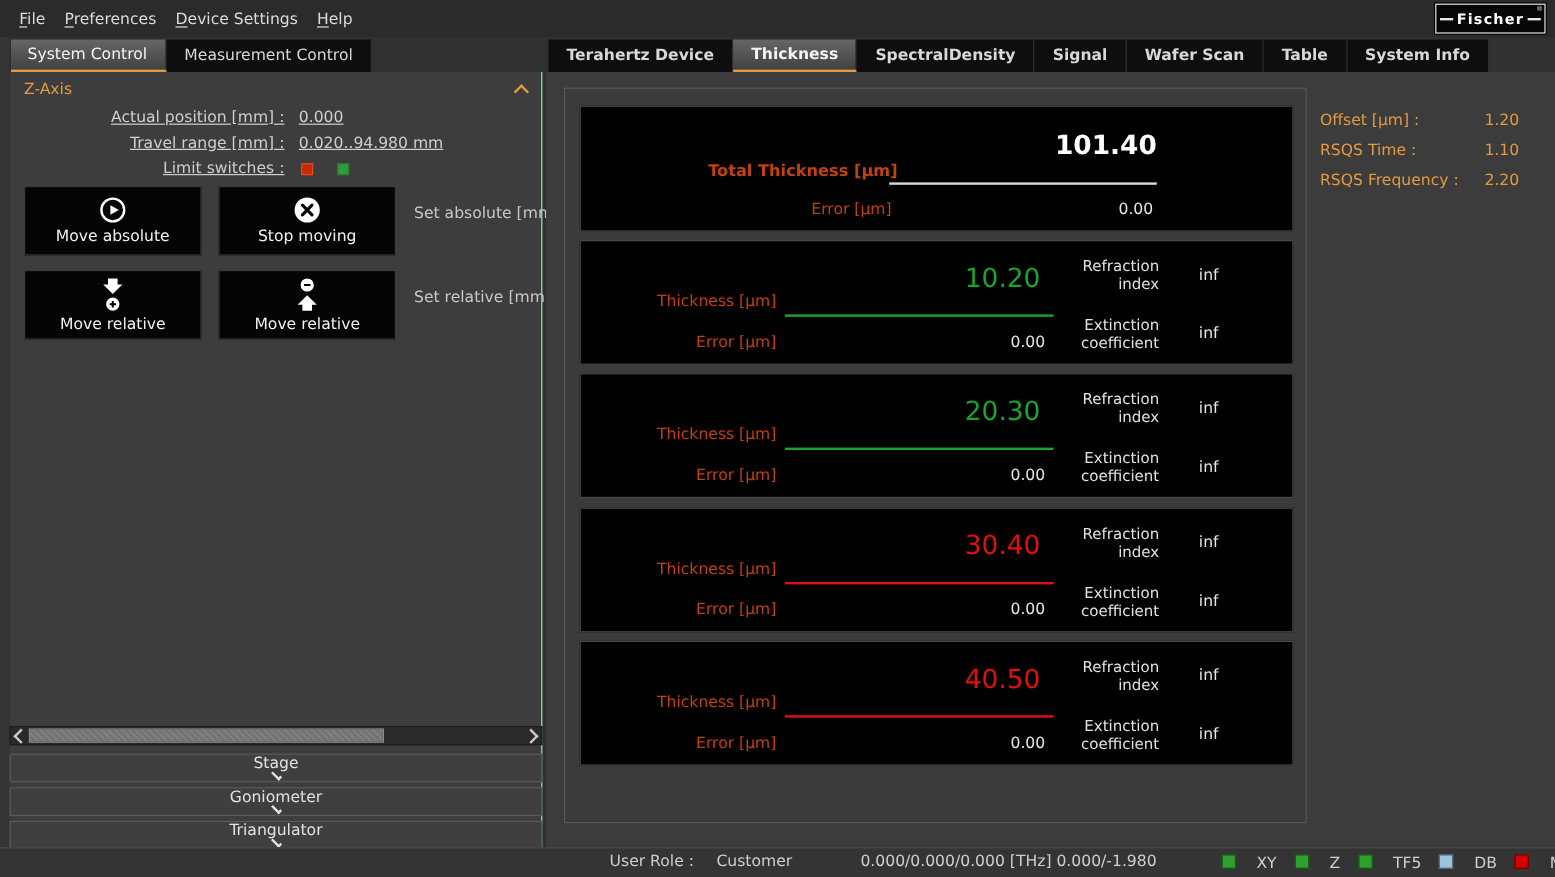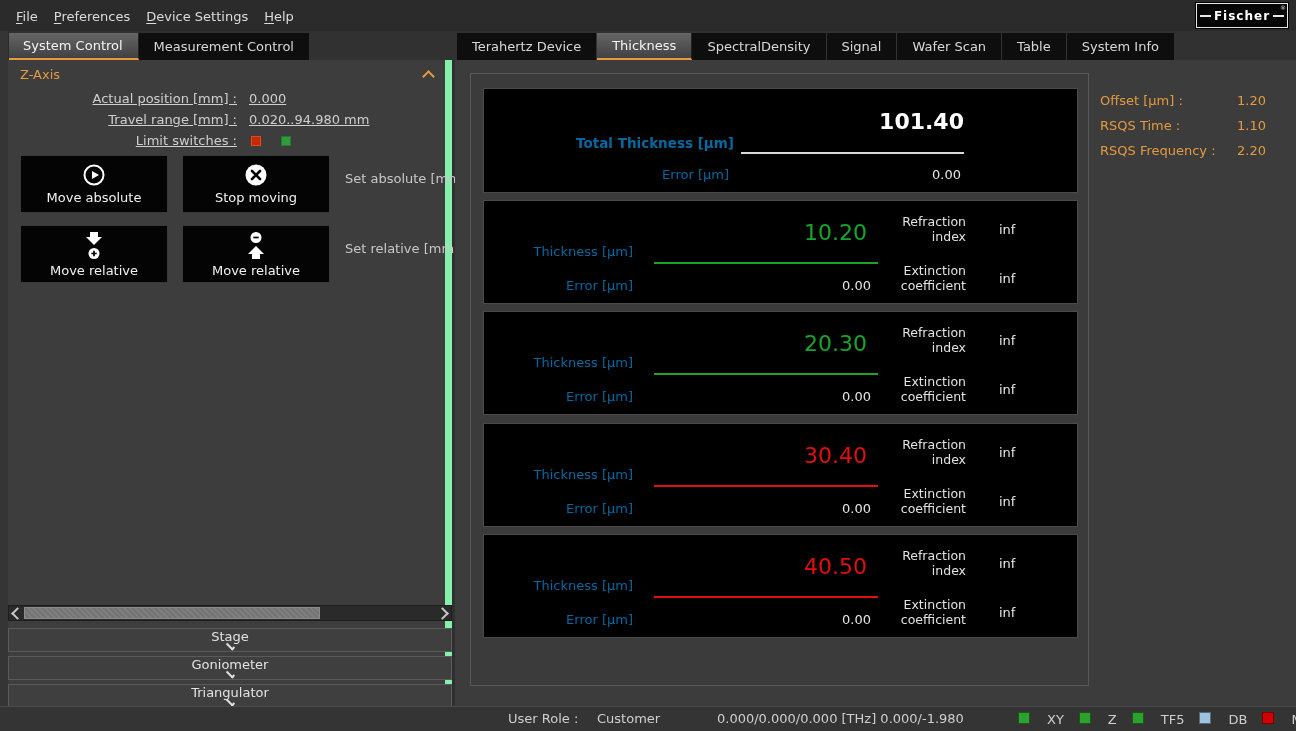--- a/index.html
+++ b/index.html
@@ -16,29 +16,29 @@
   .logo{position:absolute;right:8px;top:3px;width:90px;height:23px;background:#060606;
         border:1px solid #E6E6E6;box-shadow:0 0 0 1px #000;display:flex;align-items:center;
         justify-content:center;color:#fff;}
   .logo .txt{font-size:12px;font-weight:bold;letter-spacing:1px;}
   .logo .bar{width:11px;height:2px;background:#E6E6E6;margin:0 3px;}
   .logo .reg{position:absolute;right:1px;top:0;font-size:6px;color:#ddd;}
 
   
   .tabstrip{position:absolute;left:0;top:31px;width:1296px;height:29px;background:#313131;}
   .ltabs{position:absolute;left:8px;top:33px;display:flex;height:27px;}
-  .rtabs{position:absolute;left:457px;top:33px;display:flex;height:27px;}
+  .rtabs{position:absolute;left:457px;top:33px;display:flex;height:27px;font-weight:bold;}
   .tab{display:flex;align-items:center;padding:0 15px;box-sizing:border-box;height:27px;
        background:#0E0E0E;color:#D8D8D8;border-right:1px solid #333;cursor:default;}
   .tab.active{background:linear-gradient(#666,#414141);color:#F5F5F5;
               border-bottom:2px solid #E49A3F;border-right:1px solid #222;}
 
   
   .leftstrip{position:absolute;left:0;top:31px;width:8px;height:675px;background:#353535;border-right:1px solid #2A2A2A;}
-  .left-panel{position:absolute;left:8px;top:60px;width:444px;height:646px;background:#3D3D3D;border-right:7px solid #86efac;box-sizing:border-box;}
+  .left-panel{position:absolute;left:8px;top:60px;width:444px;height:646px;background:#3D3D3D;border-right:1px solid #86efac;box-sizing:border-box;}
   .sec-head{position:absolute;left:0;top:2px;width:100%;height:24px;display:flex;align-items:center;
             color:#E49A3F;padding:0 12px;box-sizing:border-box;justify-content:space-between;cursor:default;}
   .zrows{position:absolute;left:0;top:28px;width:100%;}
   .zrow{display:flex;height:21px;align-items:center;color:#CFCFCF;text-decoration:underline;}
   .zrow .lab{width:229px;text-align:right;flex:none;}
   .zrow .val{margin-left:12px;}
   .sw{width:10px;height:10px;display:inline-block;margin-left:12px;box-sizing:border-box;}
   .sw.red{background:#C62800;border:1px solid #E8491A;margin-left:14px;}
   .sw.green{background:#2E9C3C;border:1px solid #237A2E;margin-left:20px;}
 
@@ -69,21 +69,21 @@
        box-sizing:border-box;display:flex;align-items:center;justify-content:space-between;
        padding:0 12px;color:#E2E2E2;cursor:pointer;flex-direction:column;}
 
   
   .right-panel{position:absolute;left:455px;top:60px;width:841px;height:646px;background:#3C3C3C;}
   .inner-panel{position:absolute;left:470px;top:73px;width:619px;height:613px;background:#3B3B3B;
                border:1px solid #585858;box-sizing:border-box;}
 
   .mbox{position:absolute;left:483px;width:595px;height:104px;background:#000;
         border:1px solid #4A4A4A;box-sizing:border-box;color:#E6E6E6;}
-  .mbox .lab{position:absolute;text-align:right;color:#0369a1;}
+  .mbox .lab{position:absolute;text-align:right;color:#c2410c;padding-left:14px;}
   .mbox .big{position:absolute;font-size:22px;text-align:right;line-height:1;}
   .mbox .line{position:absolute;height:2px;}
   .mbox .errv{position:absolute;text-align:right;}
   .sidegrp{position:absolute;left:394px;display:flex;align-items:center;gap:33px;}
   .sidegrp .slab{width:88px;text-align:right;font-size:12.5px;line-height:1.2;color:#E2E2E2;}
   .sidegrp .inf{font-size:13px;color:#E6E6E6;}
 
   .total-lbl{left:0;top:46px;width:250px;font-weight:bold;font-size:13.5px;color:#F2F2F2;}
   .total-big{left:250px;top:22px;width:230px;font-weight:bold;font-size:28px;color:#FFF;}
   .total-line{left:257px;top:63px;width:223px;background:#D8D8D8;}

